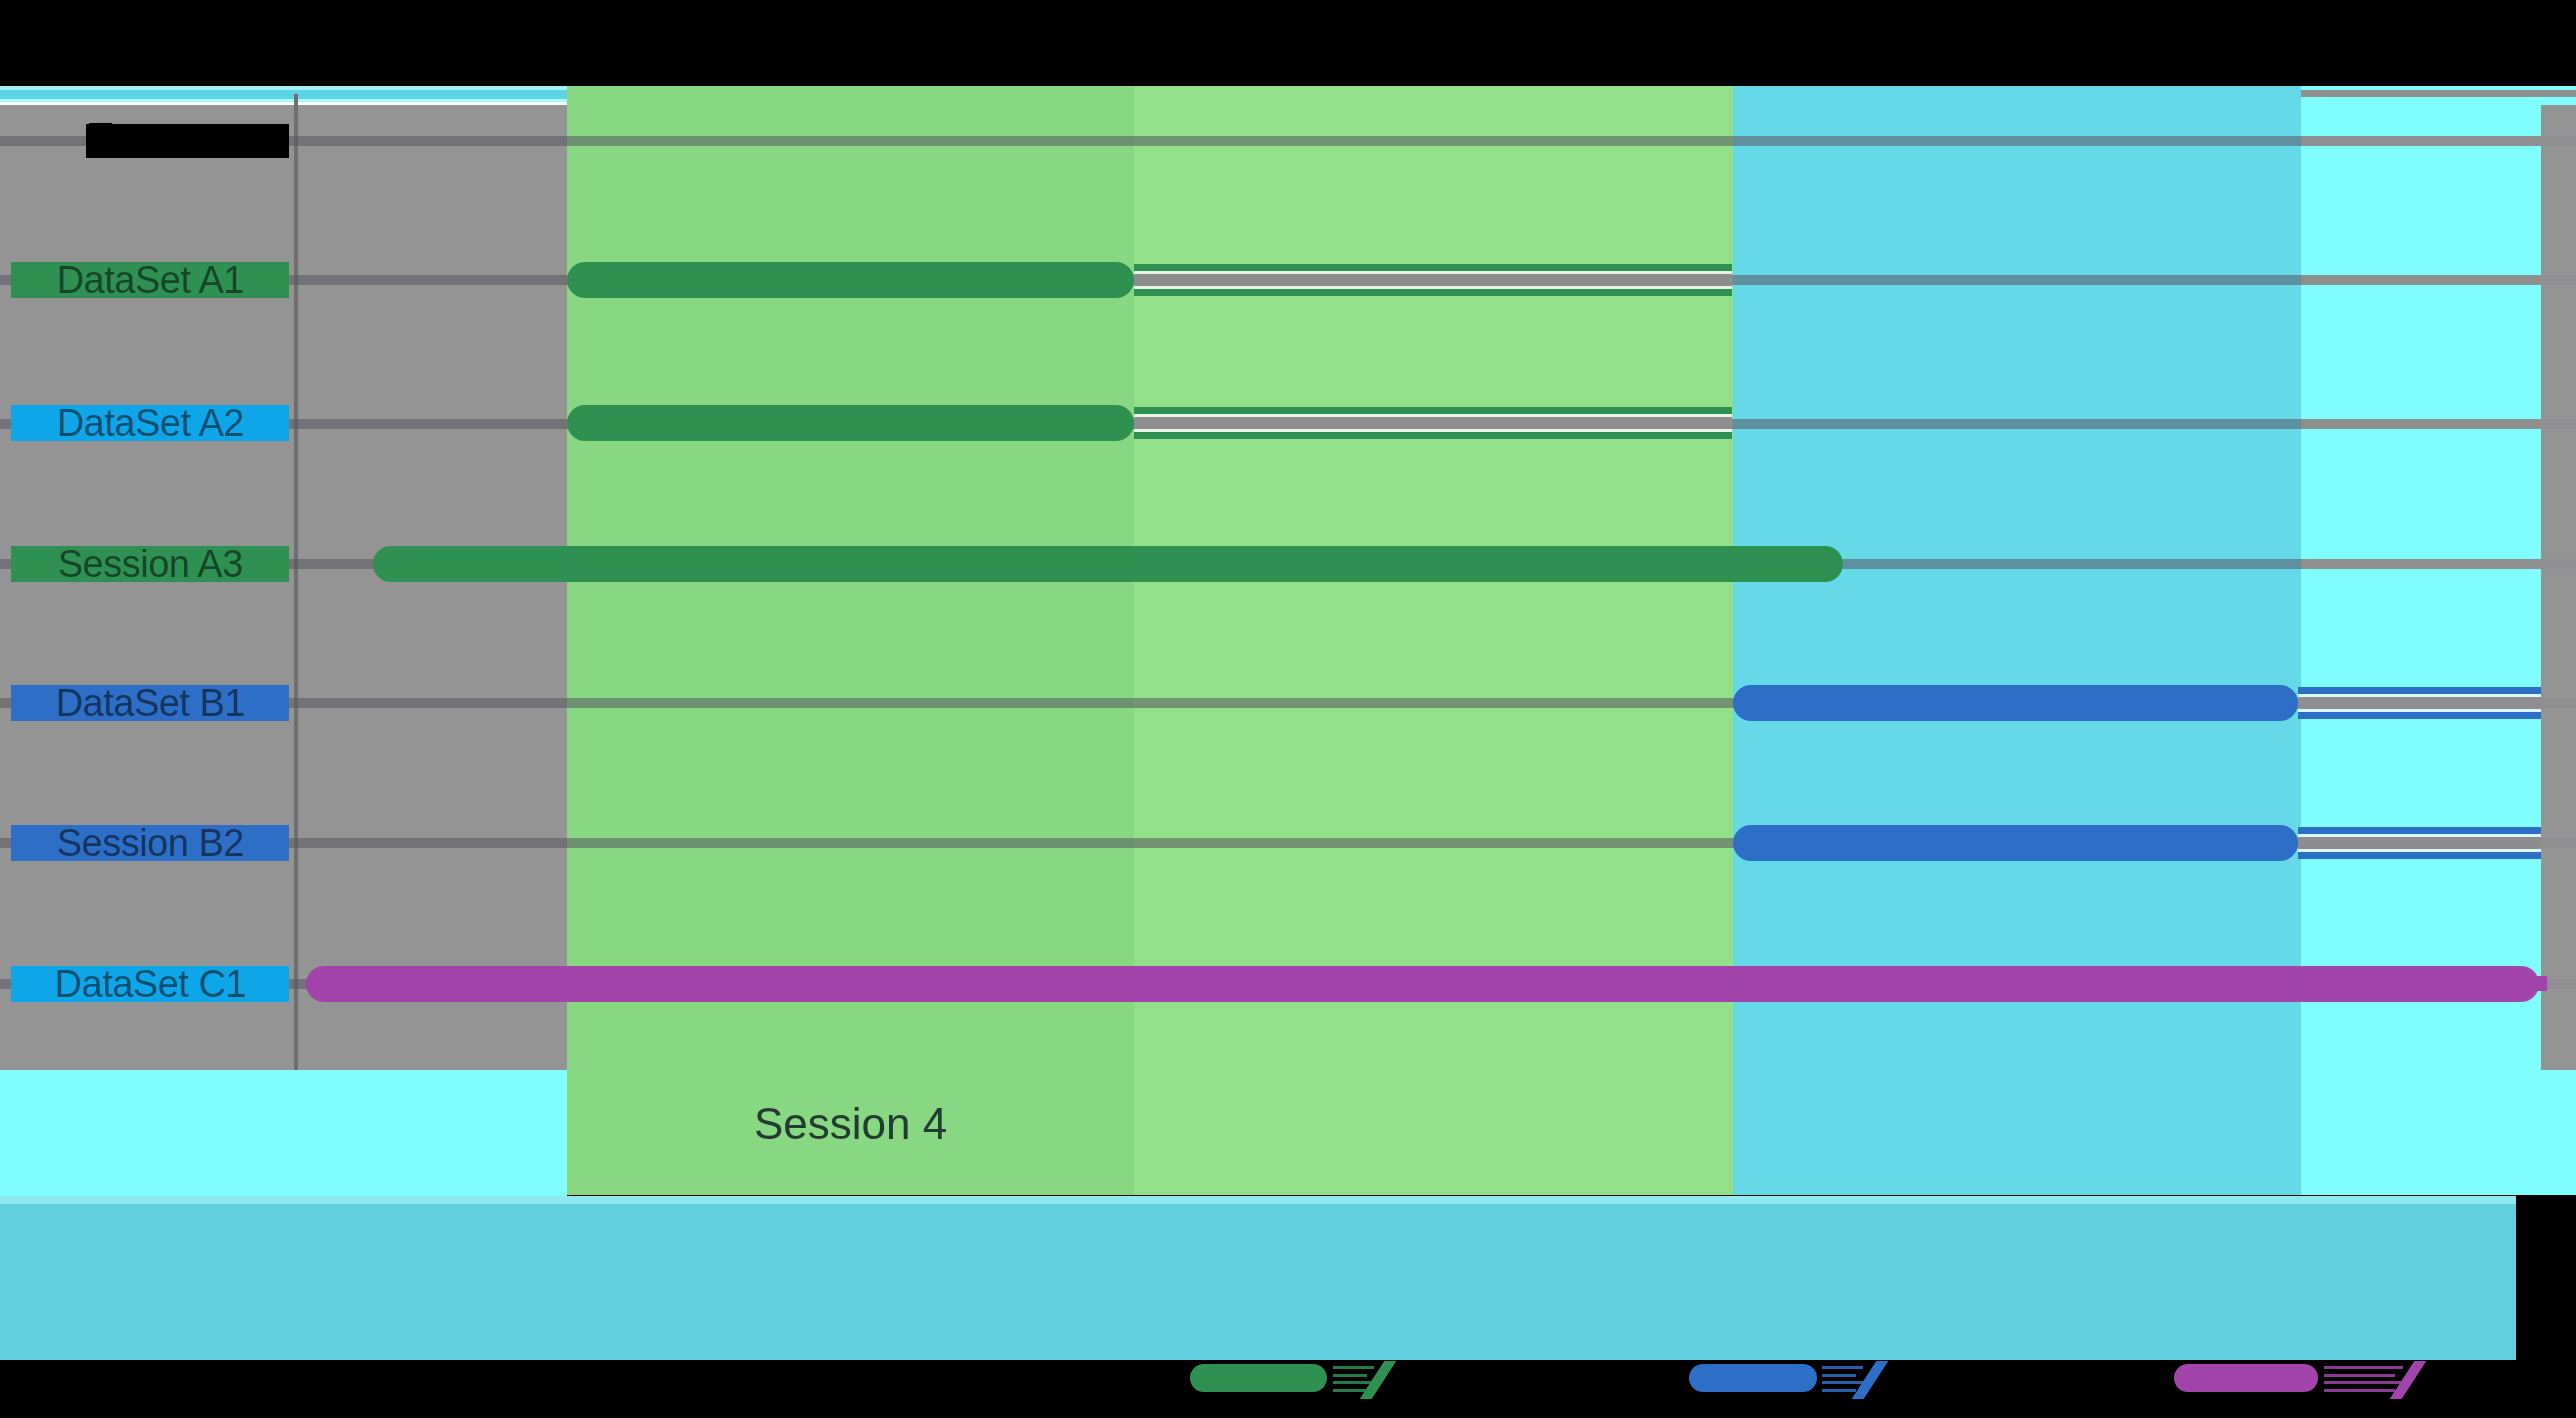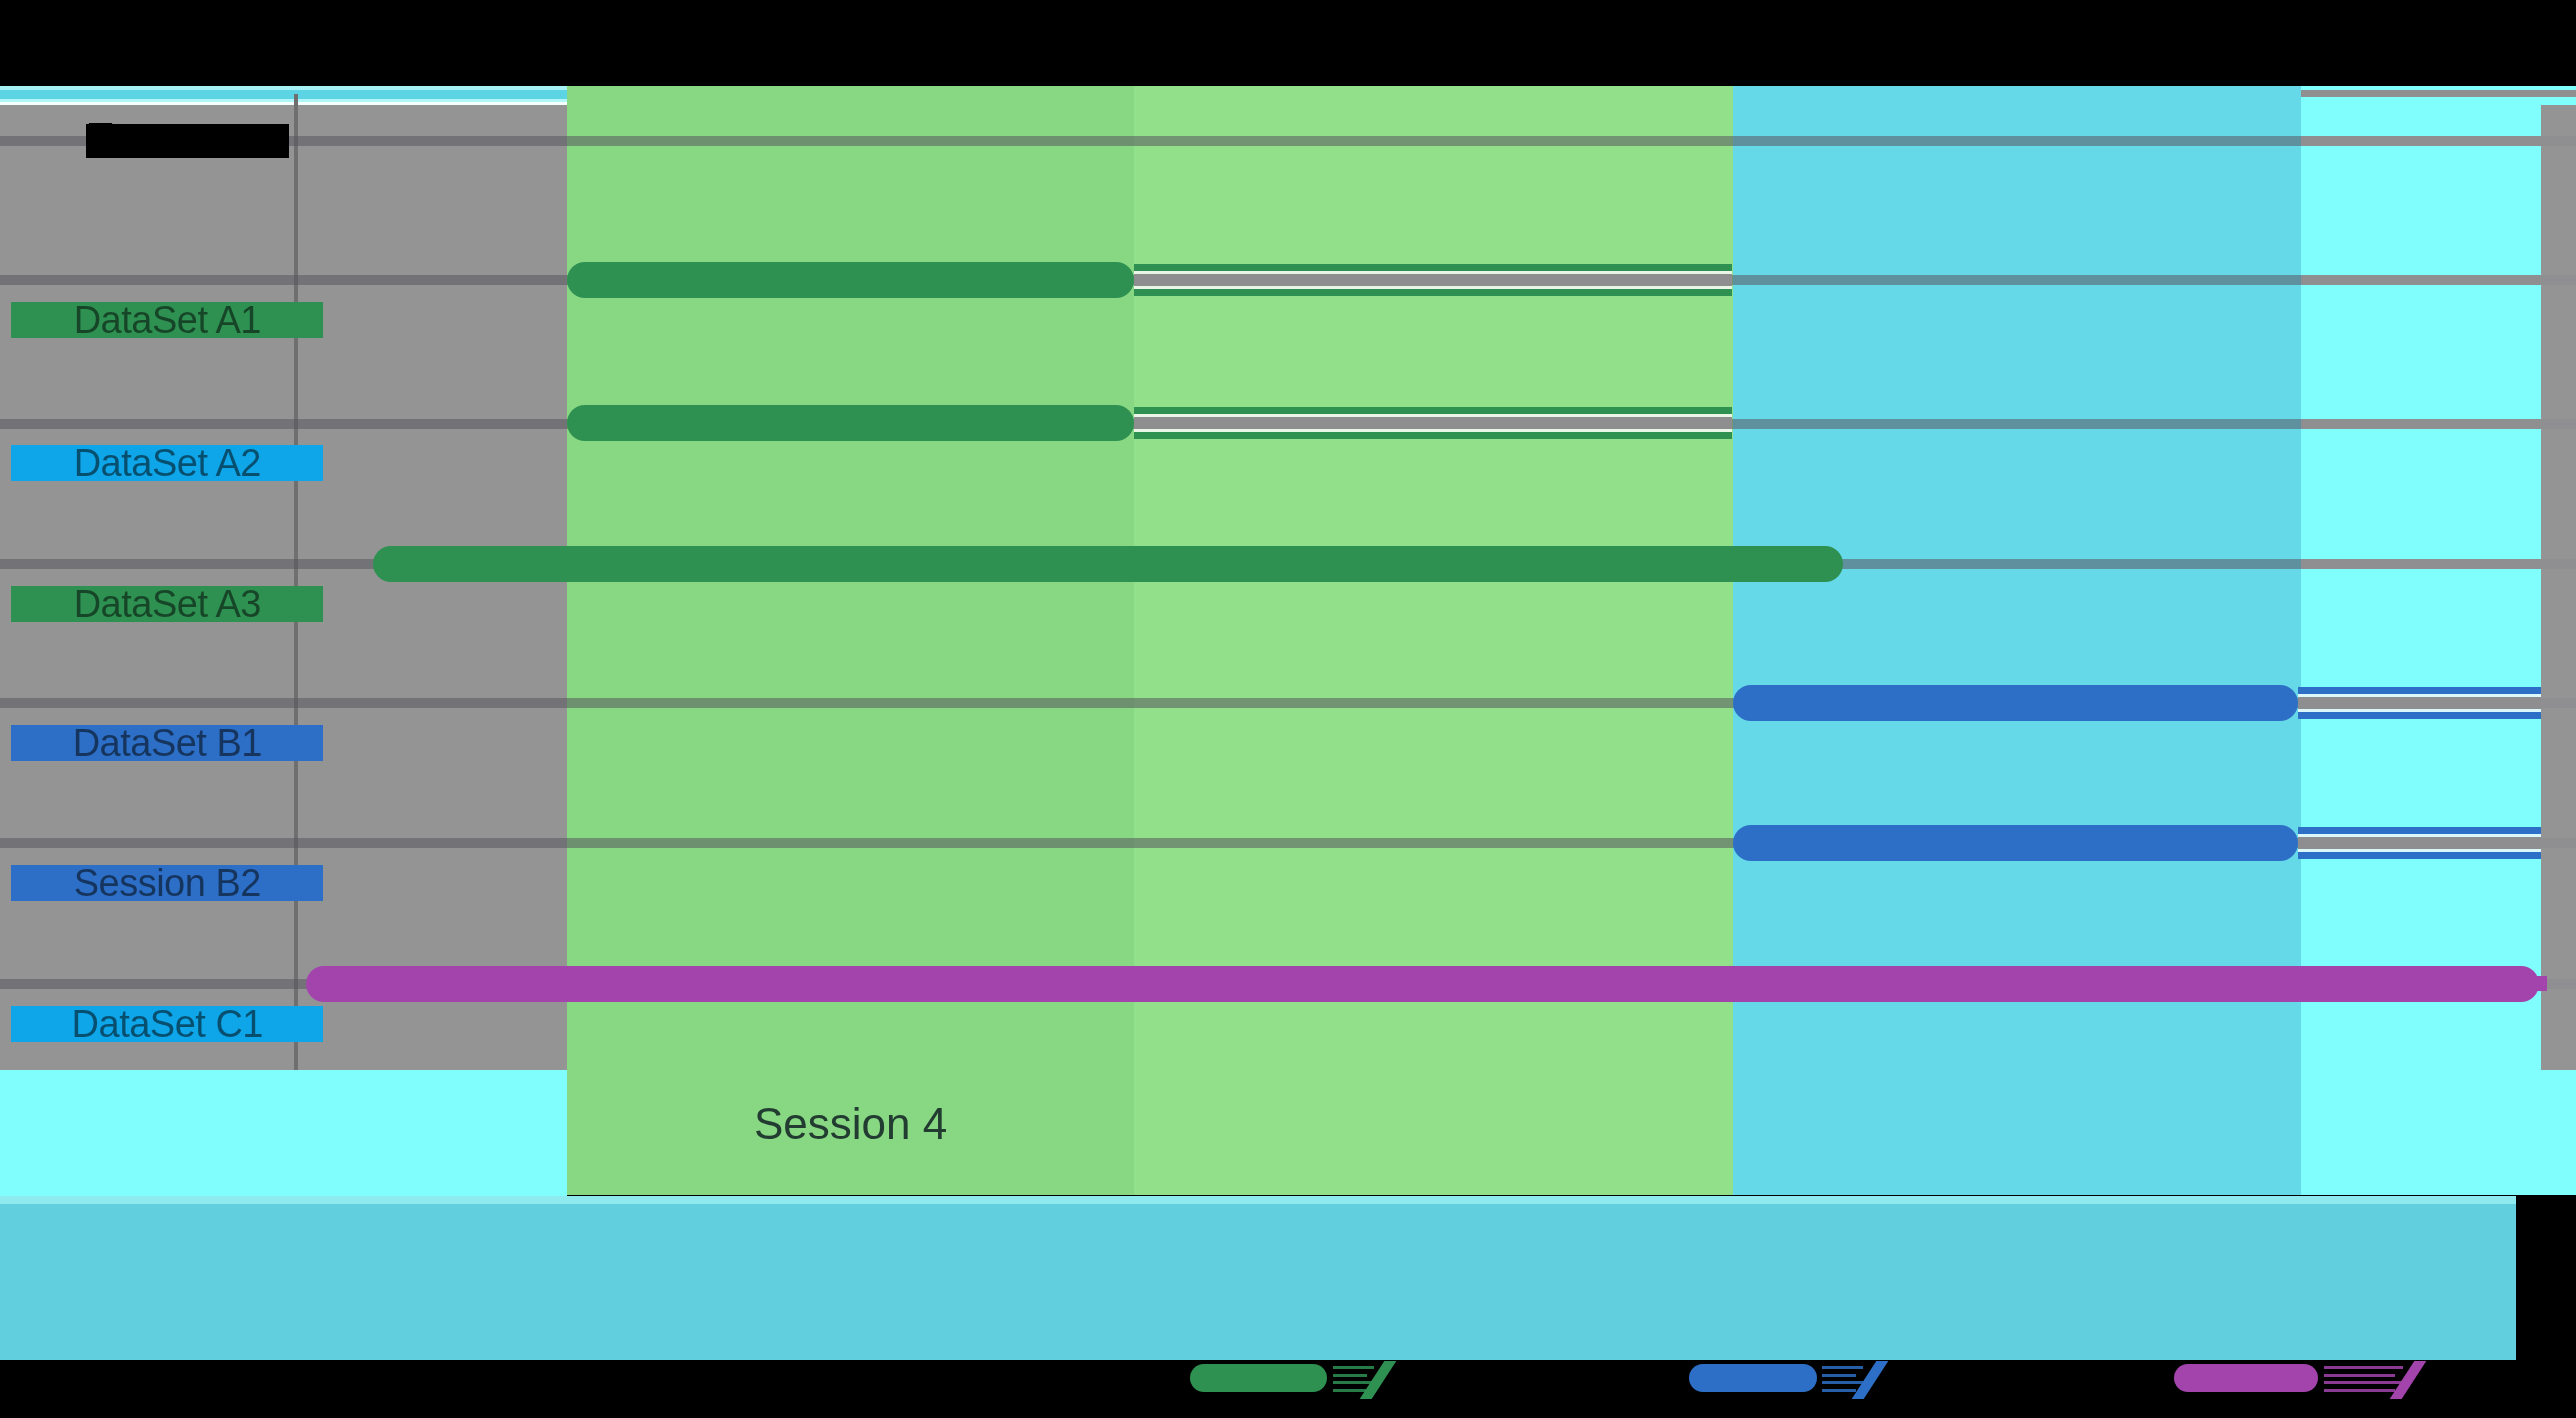--- a/index.html
+++ b/index.html
@@ -19,22 +19,22 @@
   .topright-line{left:2301px;top:90px;width:275px;height:6.6px;background:#8f8f92;}
   .axis-line{left:294px;top:94px;width:3.8px;height:976px;background:#6f6f6f;}
   .bottom-band{left:0;top:1196px;width:2516px;height:164px;
     background:linear-gradient(to bottom,#8feaf0 0 8.4px,#62cfdf 8.4px);}
   
   .session-label{top:1096px;height:56px;line-height:56px;text-align:center;
     font-size:44px;z-index:30;}
   .session-label.s1{left:567px;width:567px;color:#223c31;}
   .session-label.s2{left:1733px;width:568px;color:#17414a;}
   
-  .pill{left:11.3px;width:312px;height:36px;line-height:37px;text-align:center;
-    font-size:38px;letter-spacing:-0.5px;color:rgba(0,0,0,0.52);z-index:25;overflow:visible;white-space:nowrap;margin-top:40px;}
+  .pill{left:11.3px;width:278px;height:36px;line-height:37px;text-align:center;
+    font-size:38px;letter-spacing:-0.5px;color:rgba(0,0,0,0.52);z-index:25;overflow:visible;white-space:nowrap;}
   
   .grid-a{height:10.3px;background:rgba(88,86,94,0.55);z-index:10;}
   .grid-b{height:10.3px;background:#8f8f92;z-index:10;}
   
   .bar{height:36px;border-radius:18px;z-index:20;}
   .tail{height:32px;z-index:18;}
   .tail .e{height:6.6px;}
   .tail .g{height:3.8px;}
   .tail .c{height:11.3px;background:#8e8e90;}
   .tab{height:15px;z-index:21;}
@@ -83,21 +83,21 @@
       <div class="abs bar" style="left: 567px; top: 405px; width: 567px; background: rgb(46, 145, 82);"></div>
       <div class="abs tail" style="left: 1134px; top: 407px; width: 598px;">
         <div class="e" style="background: rgb(46, 145, 82);"></div>
         <div class="g" style="background: rgb(233, 245, 231);"></div>
         <div class="c"></div>
         <div class="g" style="background: rgb(233, 245, 231);"></div>
         <div class="e" style="background: rgb(46, 145, 82);"></div>
       </div>
       <div class="abs grid-a" style="left: 0px; top: 559px; width: 2301px;"></div>
       <div class="abs grid-b" style="left: 2301px; top: 559px; width: 275px;"></div>
-      <div class="abs pill" style="top: 546px; background: rgb(46, 145, 82);">DataSet A3</div>
+      <div class="abs pill" style="top: 546px; background: rgb(46, 145, 82);">Session A3</div>
       <div class="abs bar" style="left: 373px; top: 546px; width: 1470px; background: rgb(46, 145, 82);"></div>
       <div class="abs grid-a" style="left: 0px; top: 698px; width: 2301px;"></div>
       <div class="abs grid-b" style="left: 2301px; top: 698px; width: 275px;"></div>
       <div class="abs pill" style="top: 685px; background: rgb(45, 111, 198);">DataSet B1</div>
       <div class="abs bar" style="left: 1733px; top: 685px; width: 565px; background: rgb(45, 111, 198);"></div>
       <div class="abs tail" style="left: 2298px; top: 687px; width: 243px;">
         <div class="e" style="background: rgb(45, 111, 198);"></div>
         <div class="g" style="background: rgb(219, 247, 249);"></div>
         <div class="c"></div>
         <div class="g" style="background: rgb(219, 247, 249);"></div>

